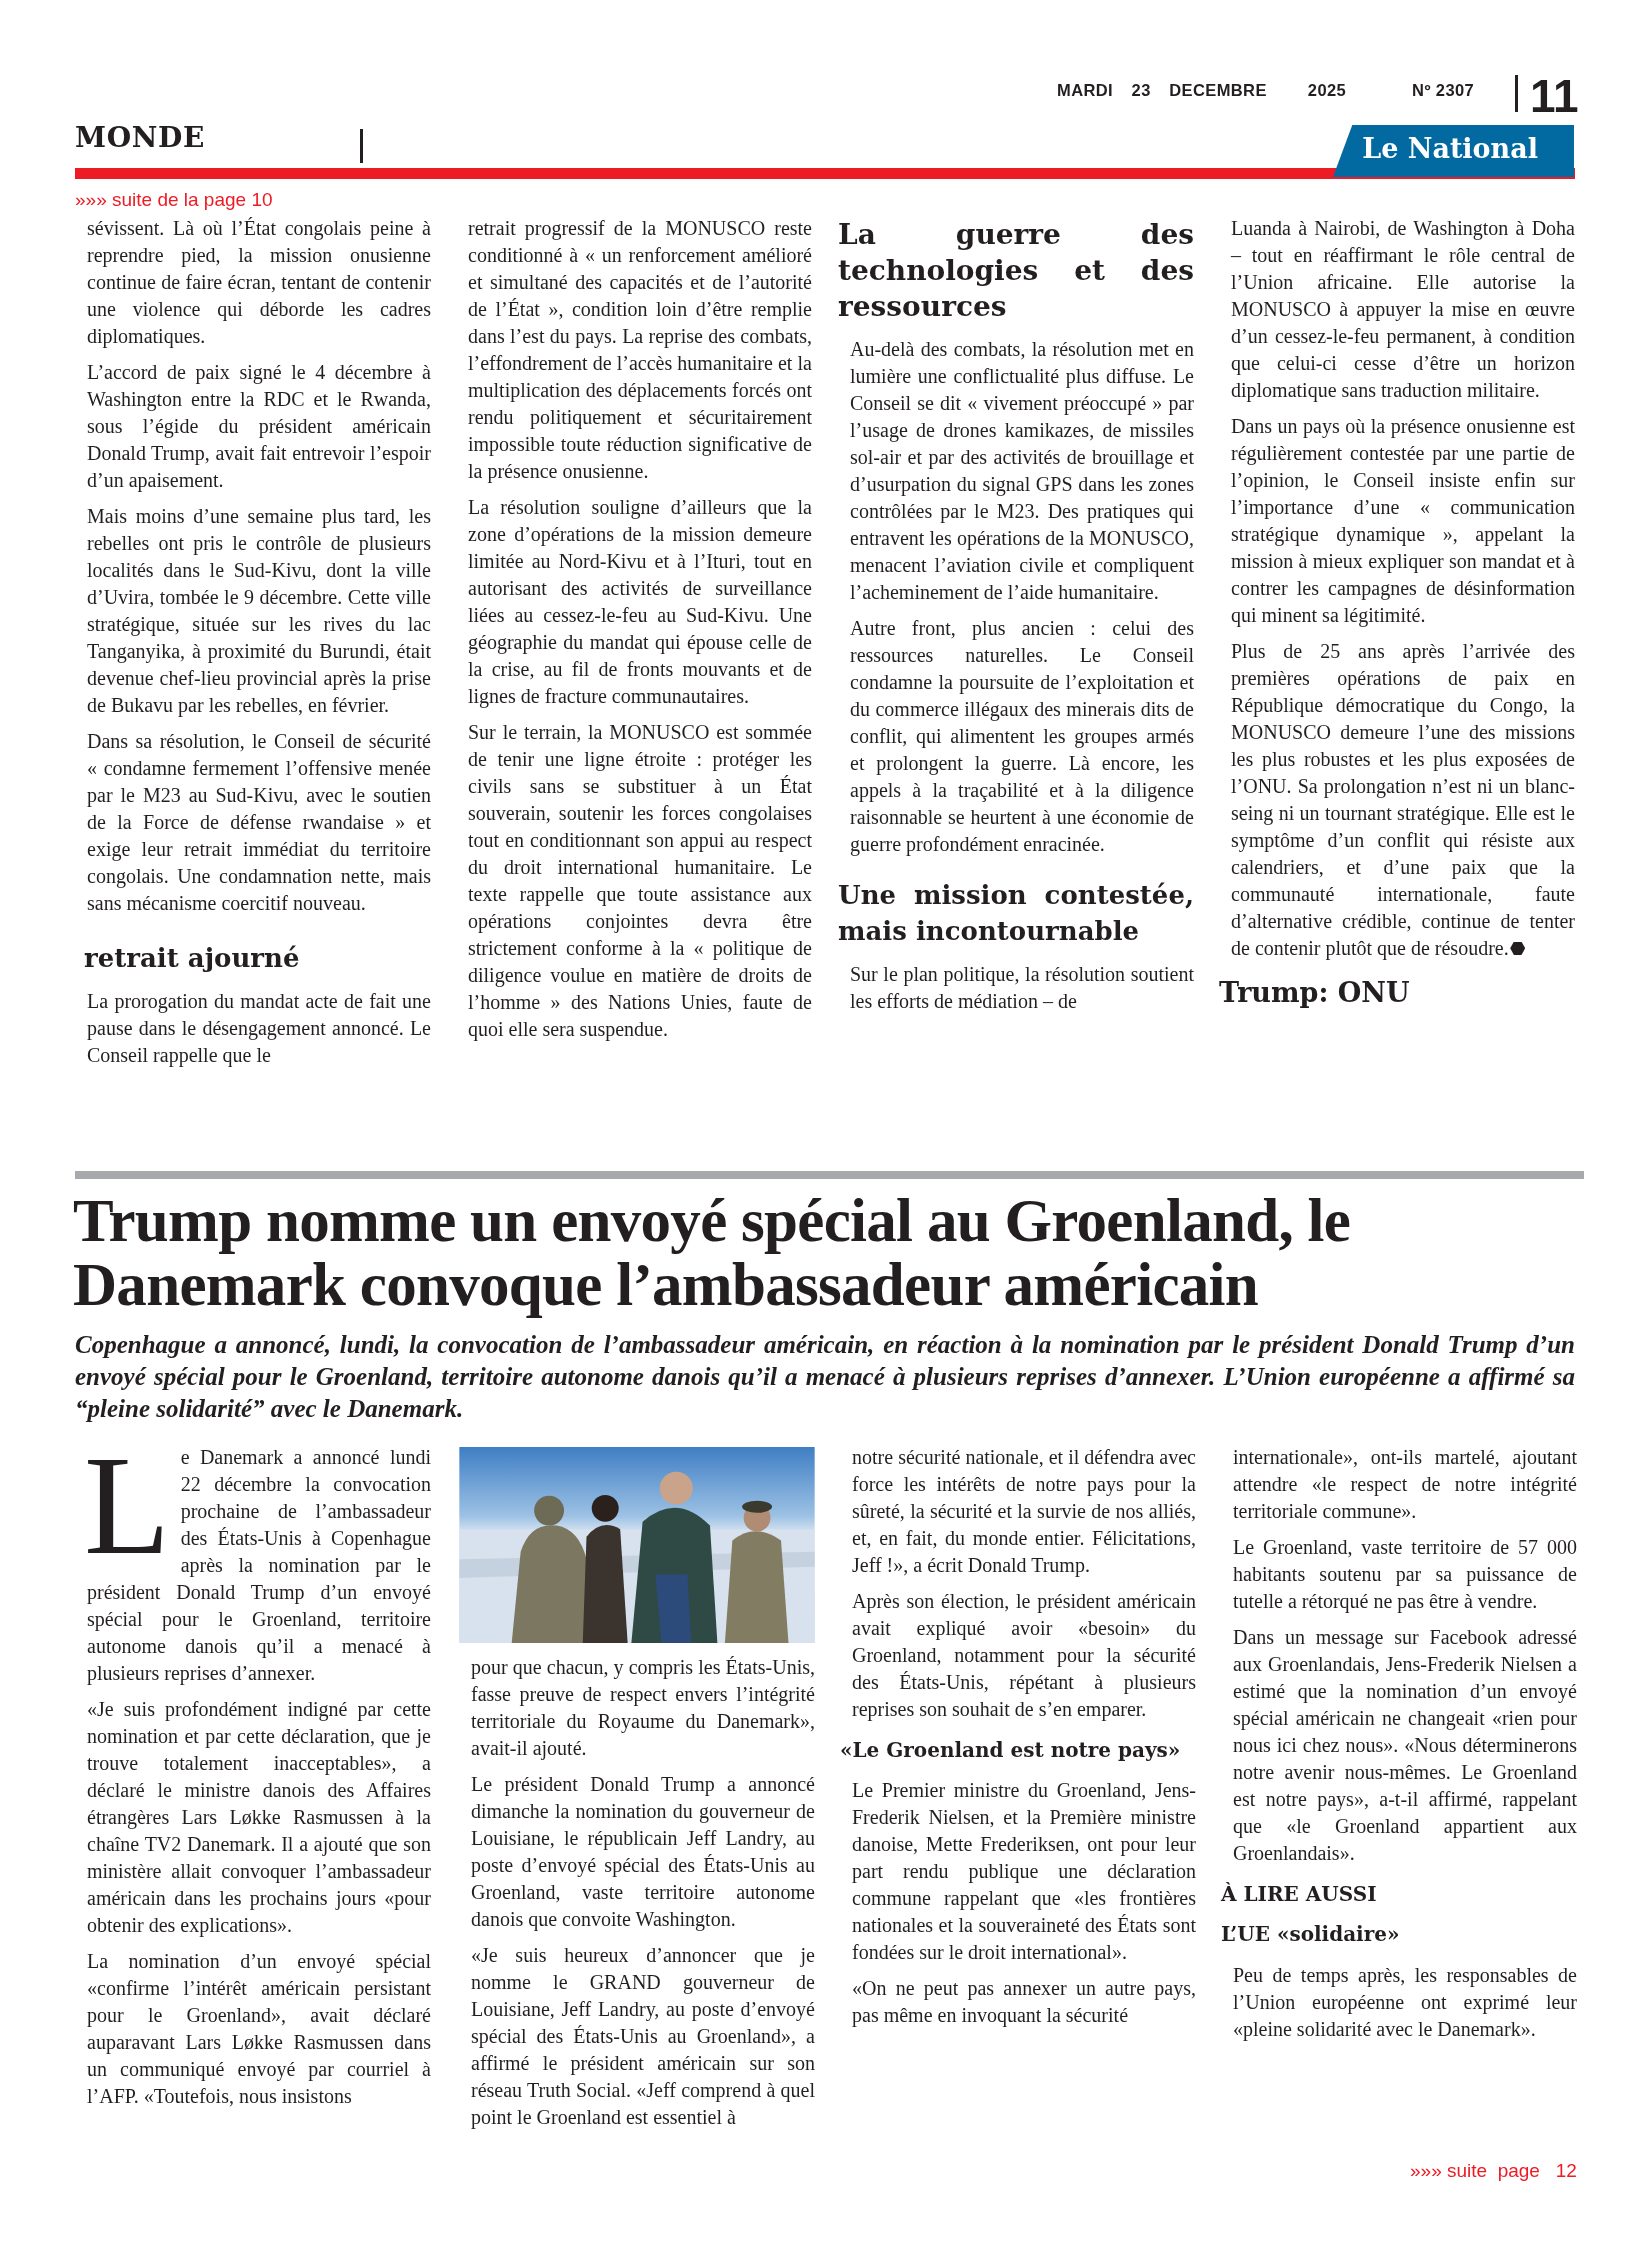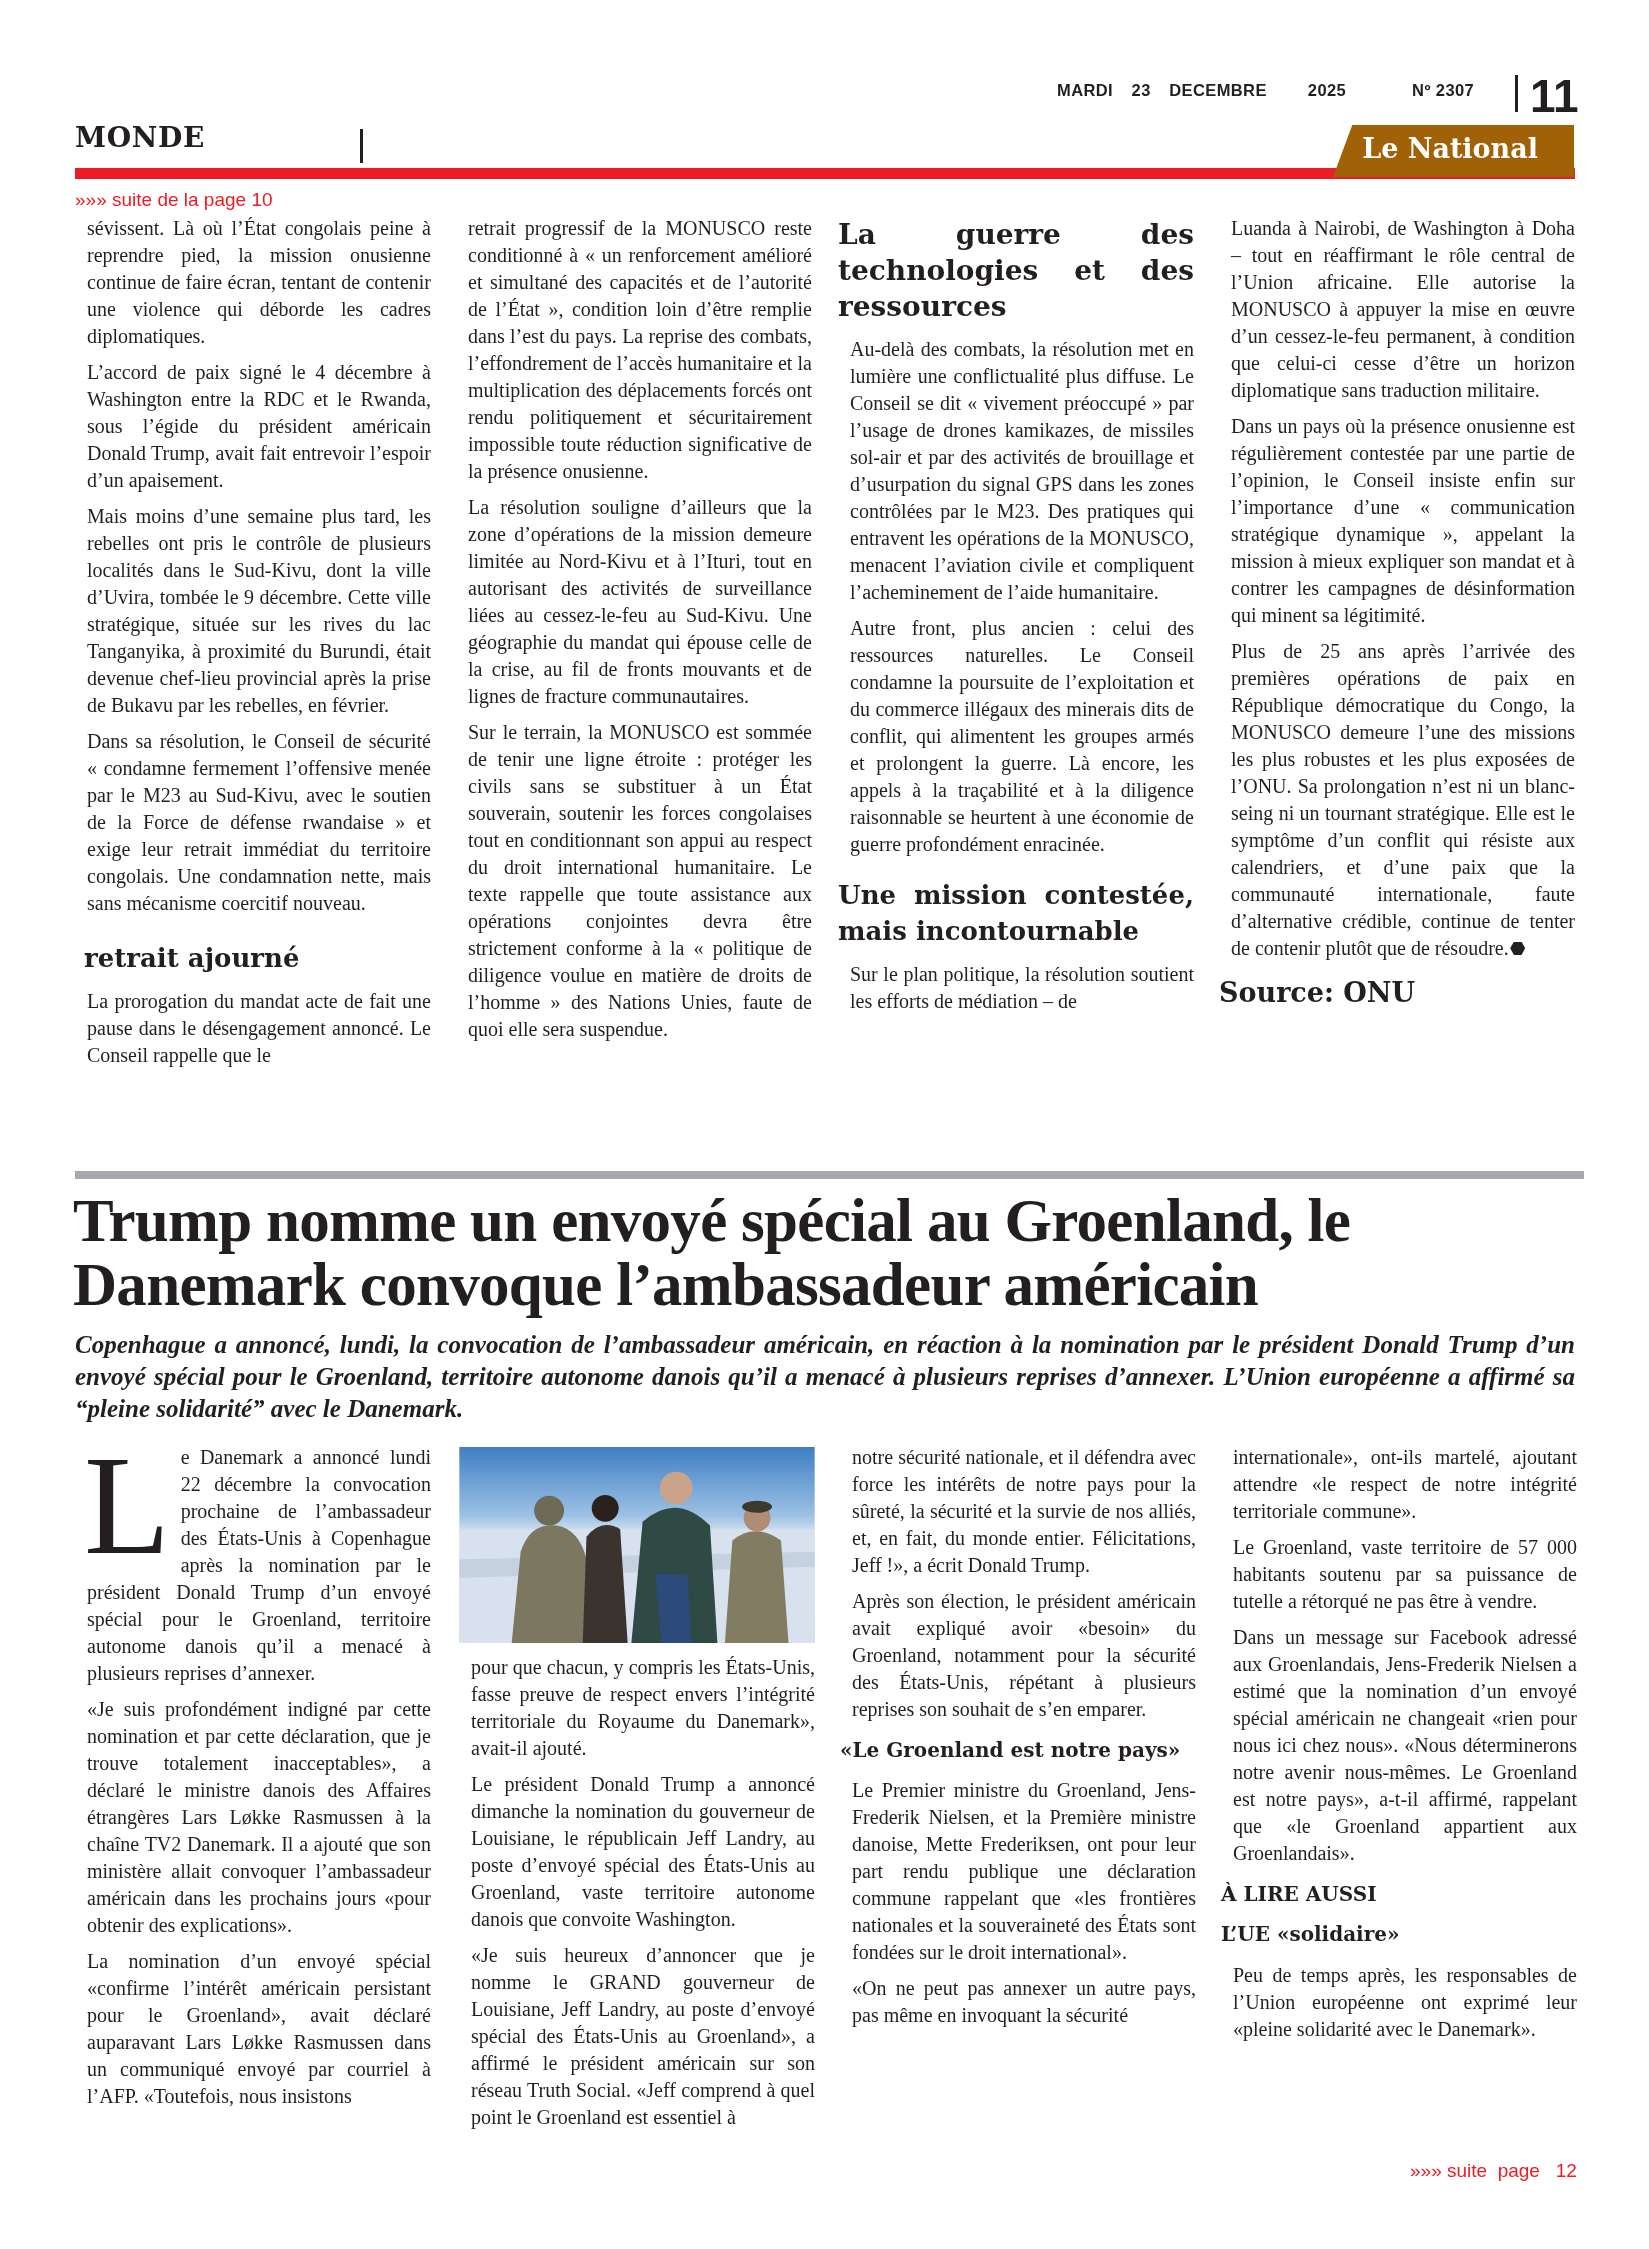--- a/index.html
+++ b/index.html
@@ -5,21 +5,21 @@
   html,body{margin:0;padding:0;background:#fff;}
   body{width:1650px;height:2250px;position:relative;overflow:hidden;color:#231f20;font-family:"Liberation Serif","DejaVu Serif",serif;}
   .abs{position:absolute;}
   .topline{top:81px;left:1057px;font-family:"Liberation Sans",sans-serif;font-weight:bold;font-size:16.5px;letter-spacing:0.4px;color:#231f20;}
   .topline span{display:inline-block;}
   .pgsep{position:absolute;left:1515px;top:75px;width:3px;height:37px;background:#231f20;}
   .pgnum{position:absolute;left:1530px;top:69px;font-family:"Liberation Sans",sans-serif;font-weight:bold;font-size:46px;}
   .section{position:absolute;left:75px;top:121px;font-family:"DejaVu Serif",serif;font-weight:bold;font-size:28px;letter-spacing:0.7px;}
   .secsep{position:absolute;left:360px;top:129px;width:3px;height:34px;background:#231f20;}
   .redbar{position:absolute;left:75px;top:168px;width:1500px;height:10.5px;background:#ed1c24;}
-  .redtab{position:absolute;left:1333px;top:125px;width:241px;height:52px;background:#a16207;clip-path:polygon(8% 0,100% 0,100% 100%,0 100%);}
+  .redtab{position:absolute;left:1333px;top:125px;width:241px;height:52px;background:#0369a1;clip-path:polygon(8% 0,100% 0,100% 100%,0 100%);}
   .redtab span{position:absolute;right:36px;top:7.5px;color:#fff;font-family:"DejaVu Serif",serif;font-weight:bold;font-size:27px;}
   .suite{font-family:"Liberation Sans",sans-serif;color:#ed1c24;font-size:19px;}
   .col{position:absolute;width:356px;font-size:20px;line-height:27px;text-align:justify;hyphens:auto;}
   .col p{margin:0 0 9px 12px;}
   .h3{font-family:"DejaVu Serif",serif;font-weight:bold;font-size:28px;line-height:36px;margin:0 0 10.5px 0;text-align:justify;text-align-last:justify;}
   .h3b{font-family:"DejaVu Serif",serif;font-weight:bold;font-size:26px;line-height:36px;margin:7.5px 0 12px 0;}
   .h4{font-family:"DejaVu Serif",serif;font-weight:bold;font-size:20px;line-height:27px;margin:13.5px 0 13.5px 0;}
   .source{font-family:"DejaVu Serif",serif;font-weight:bold;font-size:27px;margin-top:16.5px;}
   .grayrule{position:absolute;left:75px;top:1171px;width:1509px;height:8.2px;background:#a7a9ac;}
   .headline{position:absolute;left:73px;top:1189px;width:1462px;font-family:"Liberation Serif",serif;font-weight:bold;font-size:61px;line-height:64px;letter-spacing:-0.7px;}
@@ -70,21 +70,21 @@
   <p>Au-delà des combats, la résolution met en lumière une conflictualité plus diffuse. Le Conseil se dit « vivement préoccupé » par l’usage de drones kamikazes, de missiles sol-air et par des activités de brouillage et d’usurpation du signal GPS dans les zones contrôlées par le M23. Des pratiques qui entravent les opérations de la MONUSCO, menacent l’aviation civile et compliquent l’acheminement de l’aide humanitaire.</p>
   <p>Autre front, plus ancien : celui des ressources naturelles. Le Conseil condamne la poursuite de l’exploitation et du commerce illégaux des minerais dits de conflit, qui alimentent les groupes armés et prolongent la guerre. Là encore, les appels à la traçabilité et à la diligence raisonnable se heurtent à une économie de guerre profondément enracinée.</p>
   <div class="h3b" style="margin-top:19.5px;">Une mission contestée, mais incontournable</div>
   <p>Sur le plan politique, la résolution soutient les efforts de médiation – de</p>
 </div>
 
 <div class="col" style="left:1219px;top:215px;">
   <p>Luanda à Nairobi, de Washington à Doha – tout en réaffirmant le rôle central de l’Union africaine. Elle autorise la MONUSCO à appuyer la mise en œuvre d’un cessez-le-feu permanent, à condition que celui-ci cesse d’être un horizon diplomatique sans traduction militaire.</p>
   <p>Dans un pays où la présence onusienne est régulièrement contestée par une partie de l’opinion, le Conseil insiste enfin sur l’importance d’une « communication stratégique dynamique », appelant la mission à mieux expliquer son mandat et à contrer les campagnes de désinformation qui minent sa légitimité.</p>
   <p style="margin-bottom:0"><span>Plus de 25 ans après l’arrivée des premières opérations de paix en République démocratique du Congo, la MONUSCO demeure l’une des missions les plus robustes et les plus exposées de l’ONU. Sa prolongation n’est ni un blanc-seing ni un tournant stratégique. Elle est le symptôme d’un conflit qui résiste aux calendriers, et d’une paix que la communauté internationale, faute d’alternative crédible, continue de tenter de contenir plutôt que de résoudre.</span><span class="eol"></span></p>
-  <div class="source">Source: ONU</div>
+  <div class="source">Trump: ONU</div>
 </div>
 
 <div class="grayrule"></div>
 
 <div class="headline">Trump nomme un envoyé spécial au Groenland, le Danemark convoque l’ambassadeur américain</div>
 <div class="lede">Copenhague a annoncé, lundi, la convocation de l’ambassadeur américain, en réaction à la nomination par le président Donald Trump d’un envoyé spécial pour le Groenland, territoire autonome danois qu’il a menacé à plusieurs reprises d’annexer. L’Union européenne a affirmé sa “pleine solidarité” avec le Danemark.</div>
 
 <div class="col" style="left:75px;top:1444px;">
   <p>
     <span class="dropcap">L</span>

